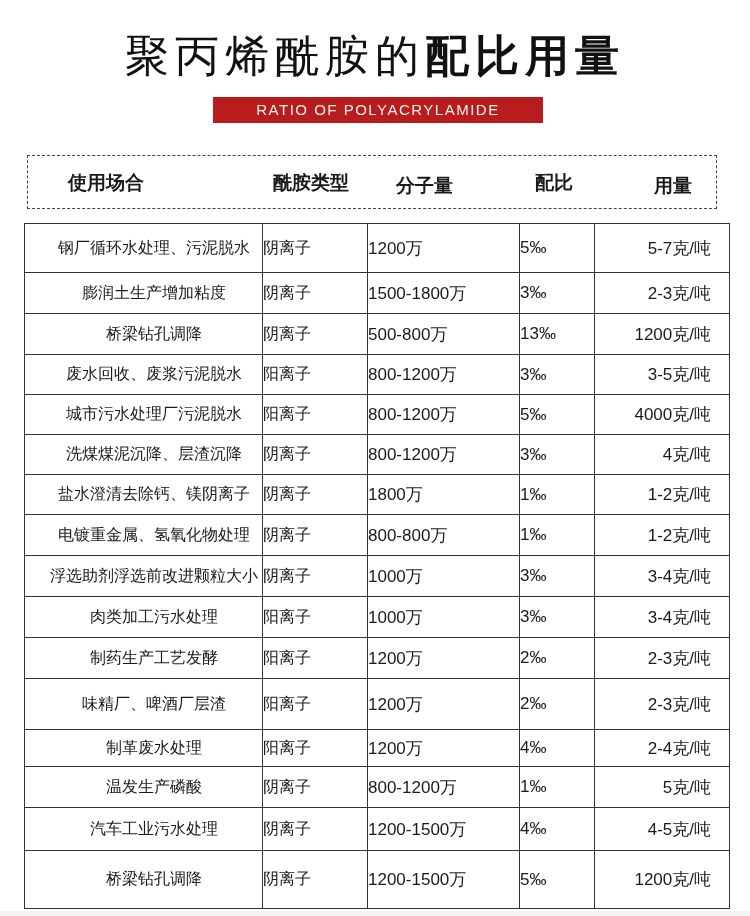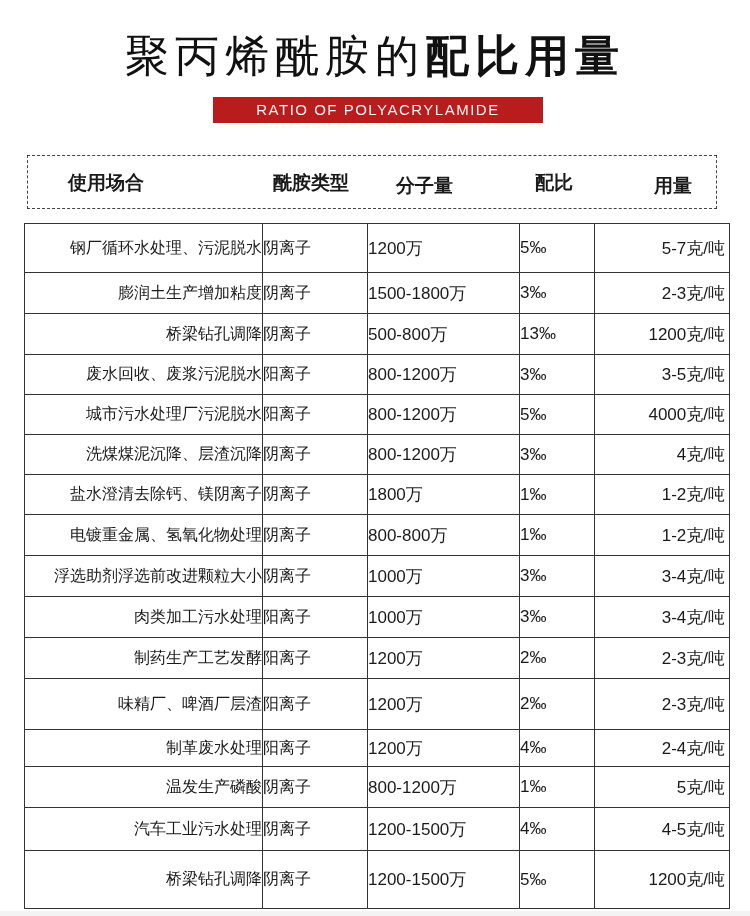--- a/index.html
+++ b/index.html
@@ -25,23 +25,23 @@
     position:absolute; top:14px; font-size:19px; font-weight:bold; color:#1a1a1a; white-space:nowrap;
   }
   table.ratio {
     position:absolute; left:24px; top:223px; width:705px;
     border-collapse:collapse; table-layout:fixed;
   }
   table.ratio td {
     border:1.5px solid #333; font-size:16px; color:#1a1a1a; white-space:nowrap; overflow:hidden;
     padding:0; vertical-align:middle;
   }
-  table.ratio td.c1 { text-align:right; padding-left:21px; }
+  table.ratio td.c1 { text-align:center; padding-left:21px; }
   table.ratio td.c2, table.ratio td.c3, table.ratio td.c4 { text-align:left; }
-  table.ratio td.c5 { text-align:right; padding-right:4px; }
+  table.ratio td.c5 { text-align:right; padding-right:18px; }
   table.ratio td.num { font-family: "Liberation Sans", sans-serif; font-size:17px; }
   .bottom-strip {
     position:absolute; left:0; top:911px; width:750px; height:5px; background:#f3f3f3;
   }
 </style>
 </head>
 <body>
 
 <div class="title"><span>聚丙烯酰胺的</span><span class="bold">配比用量</span></div>
 

